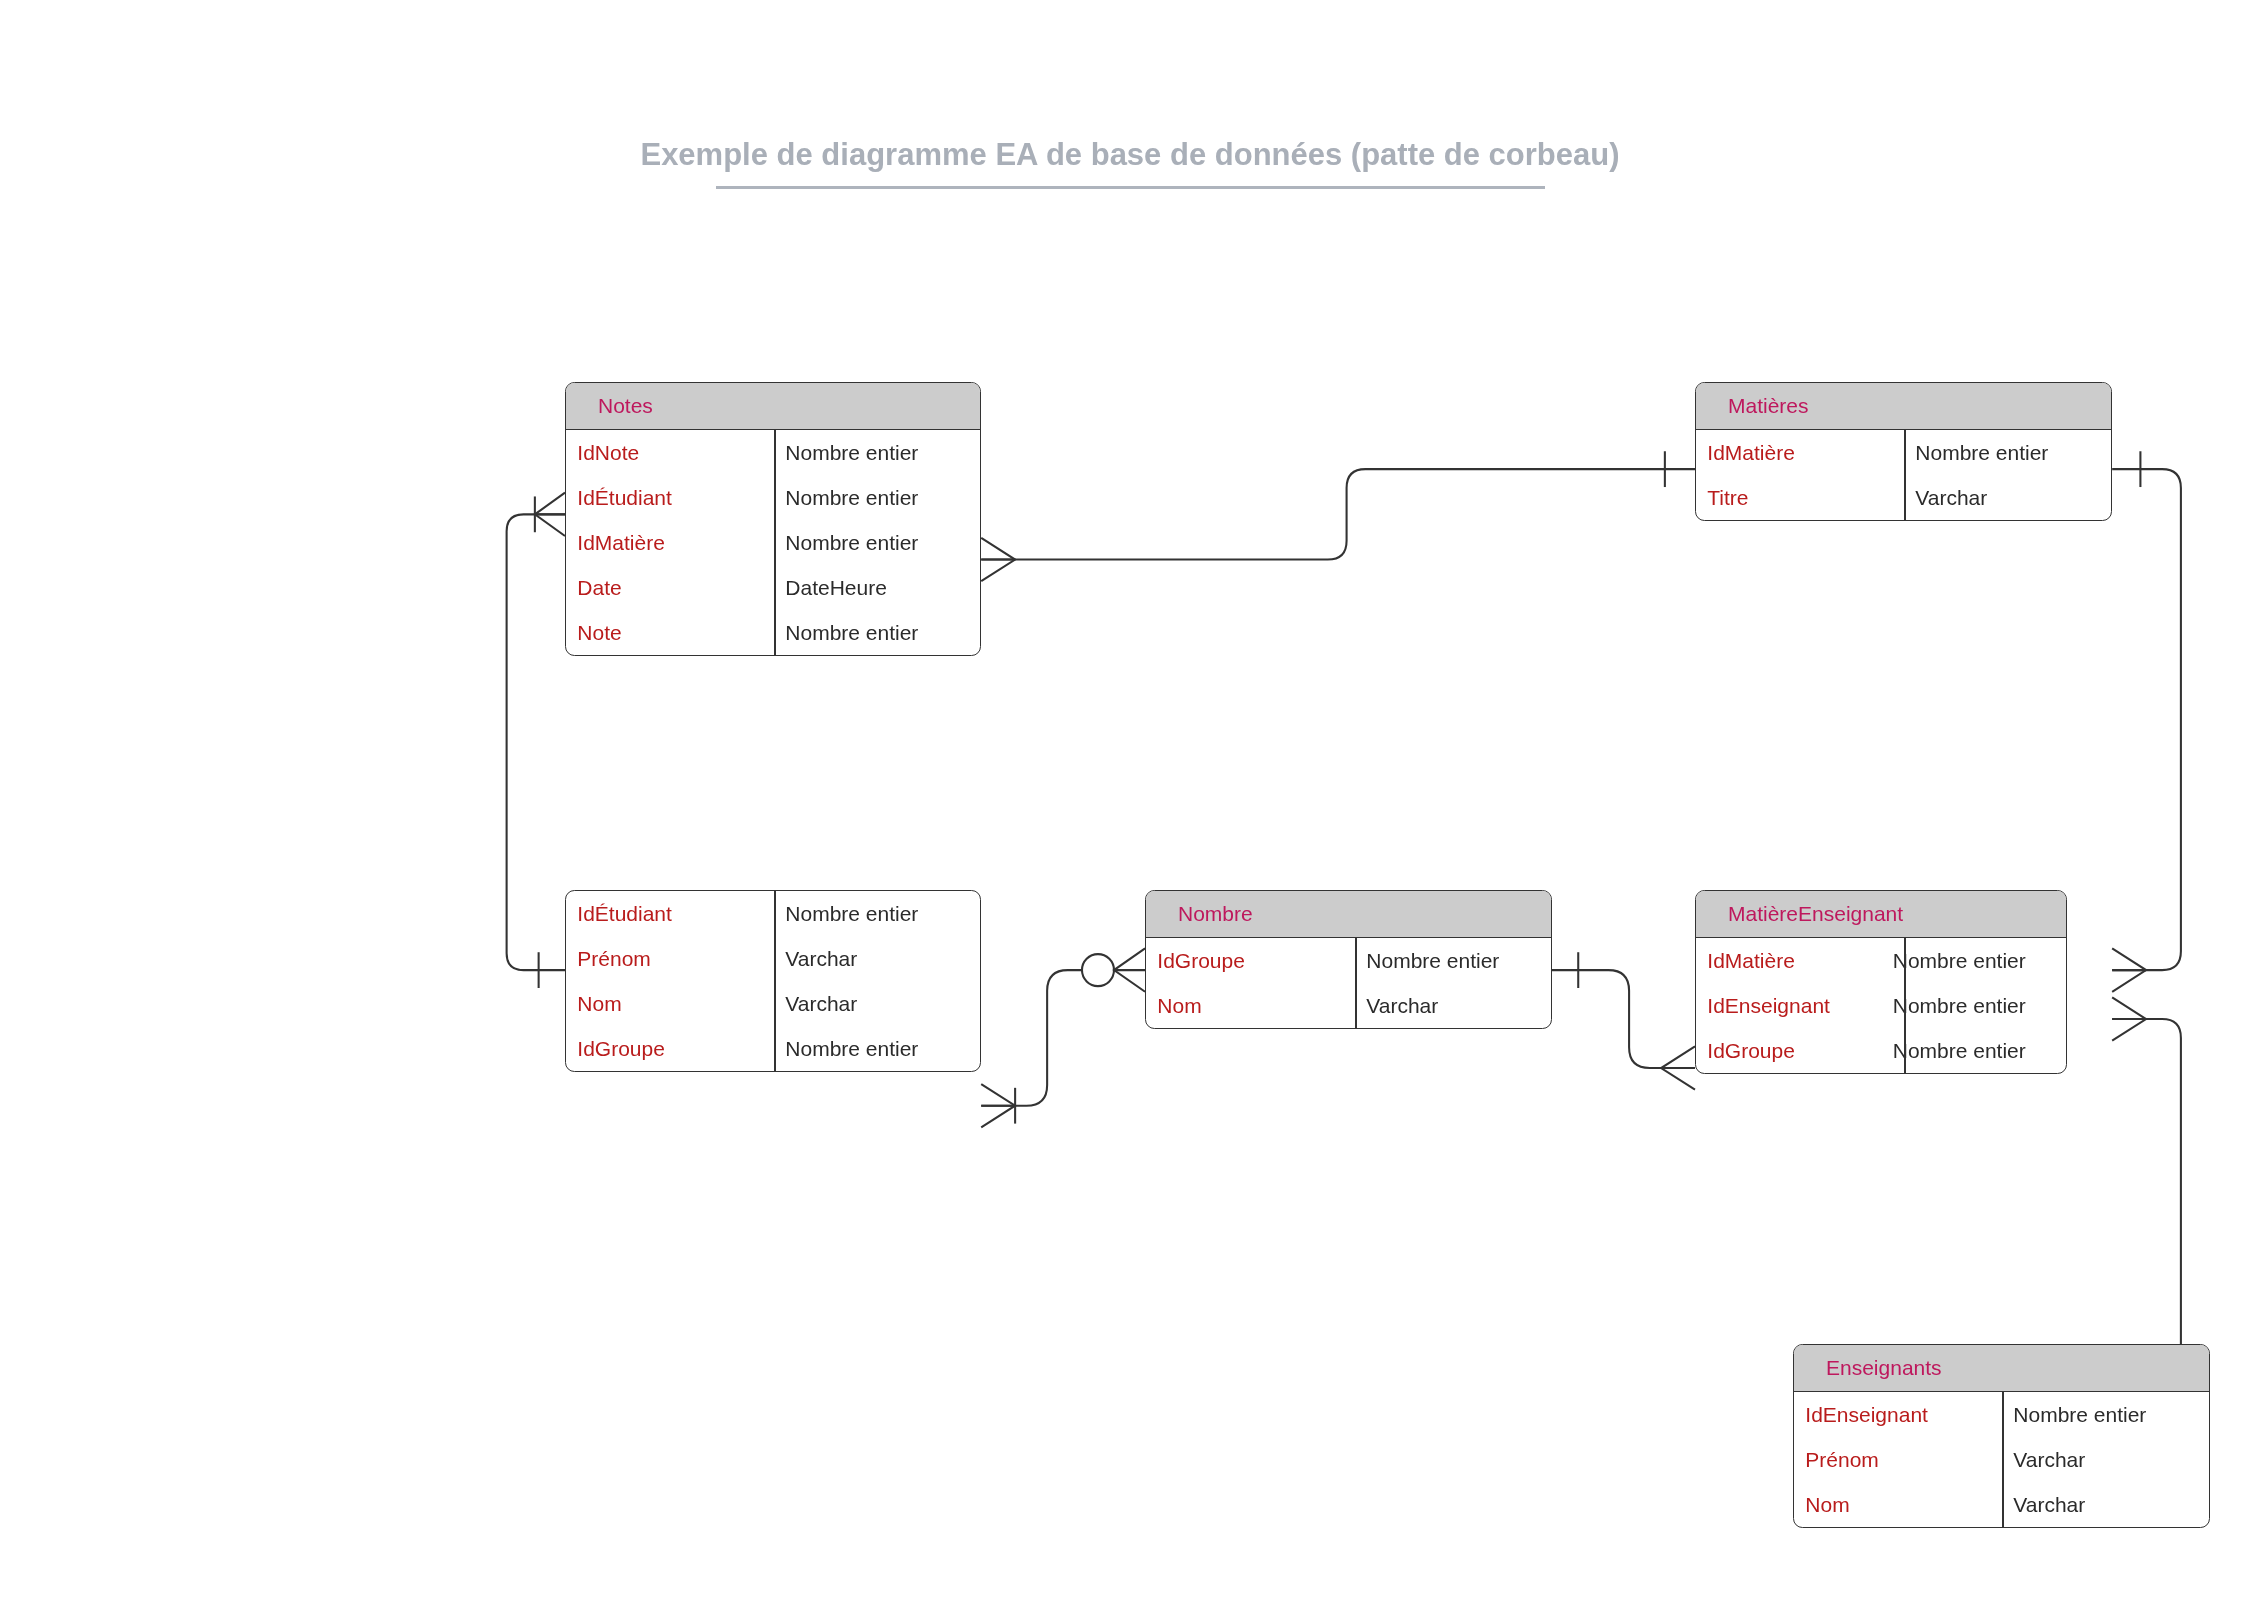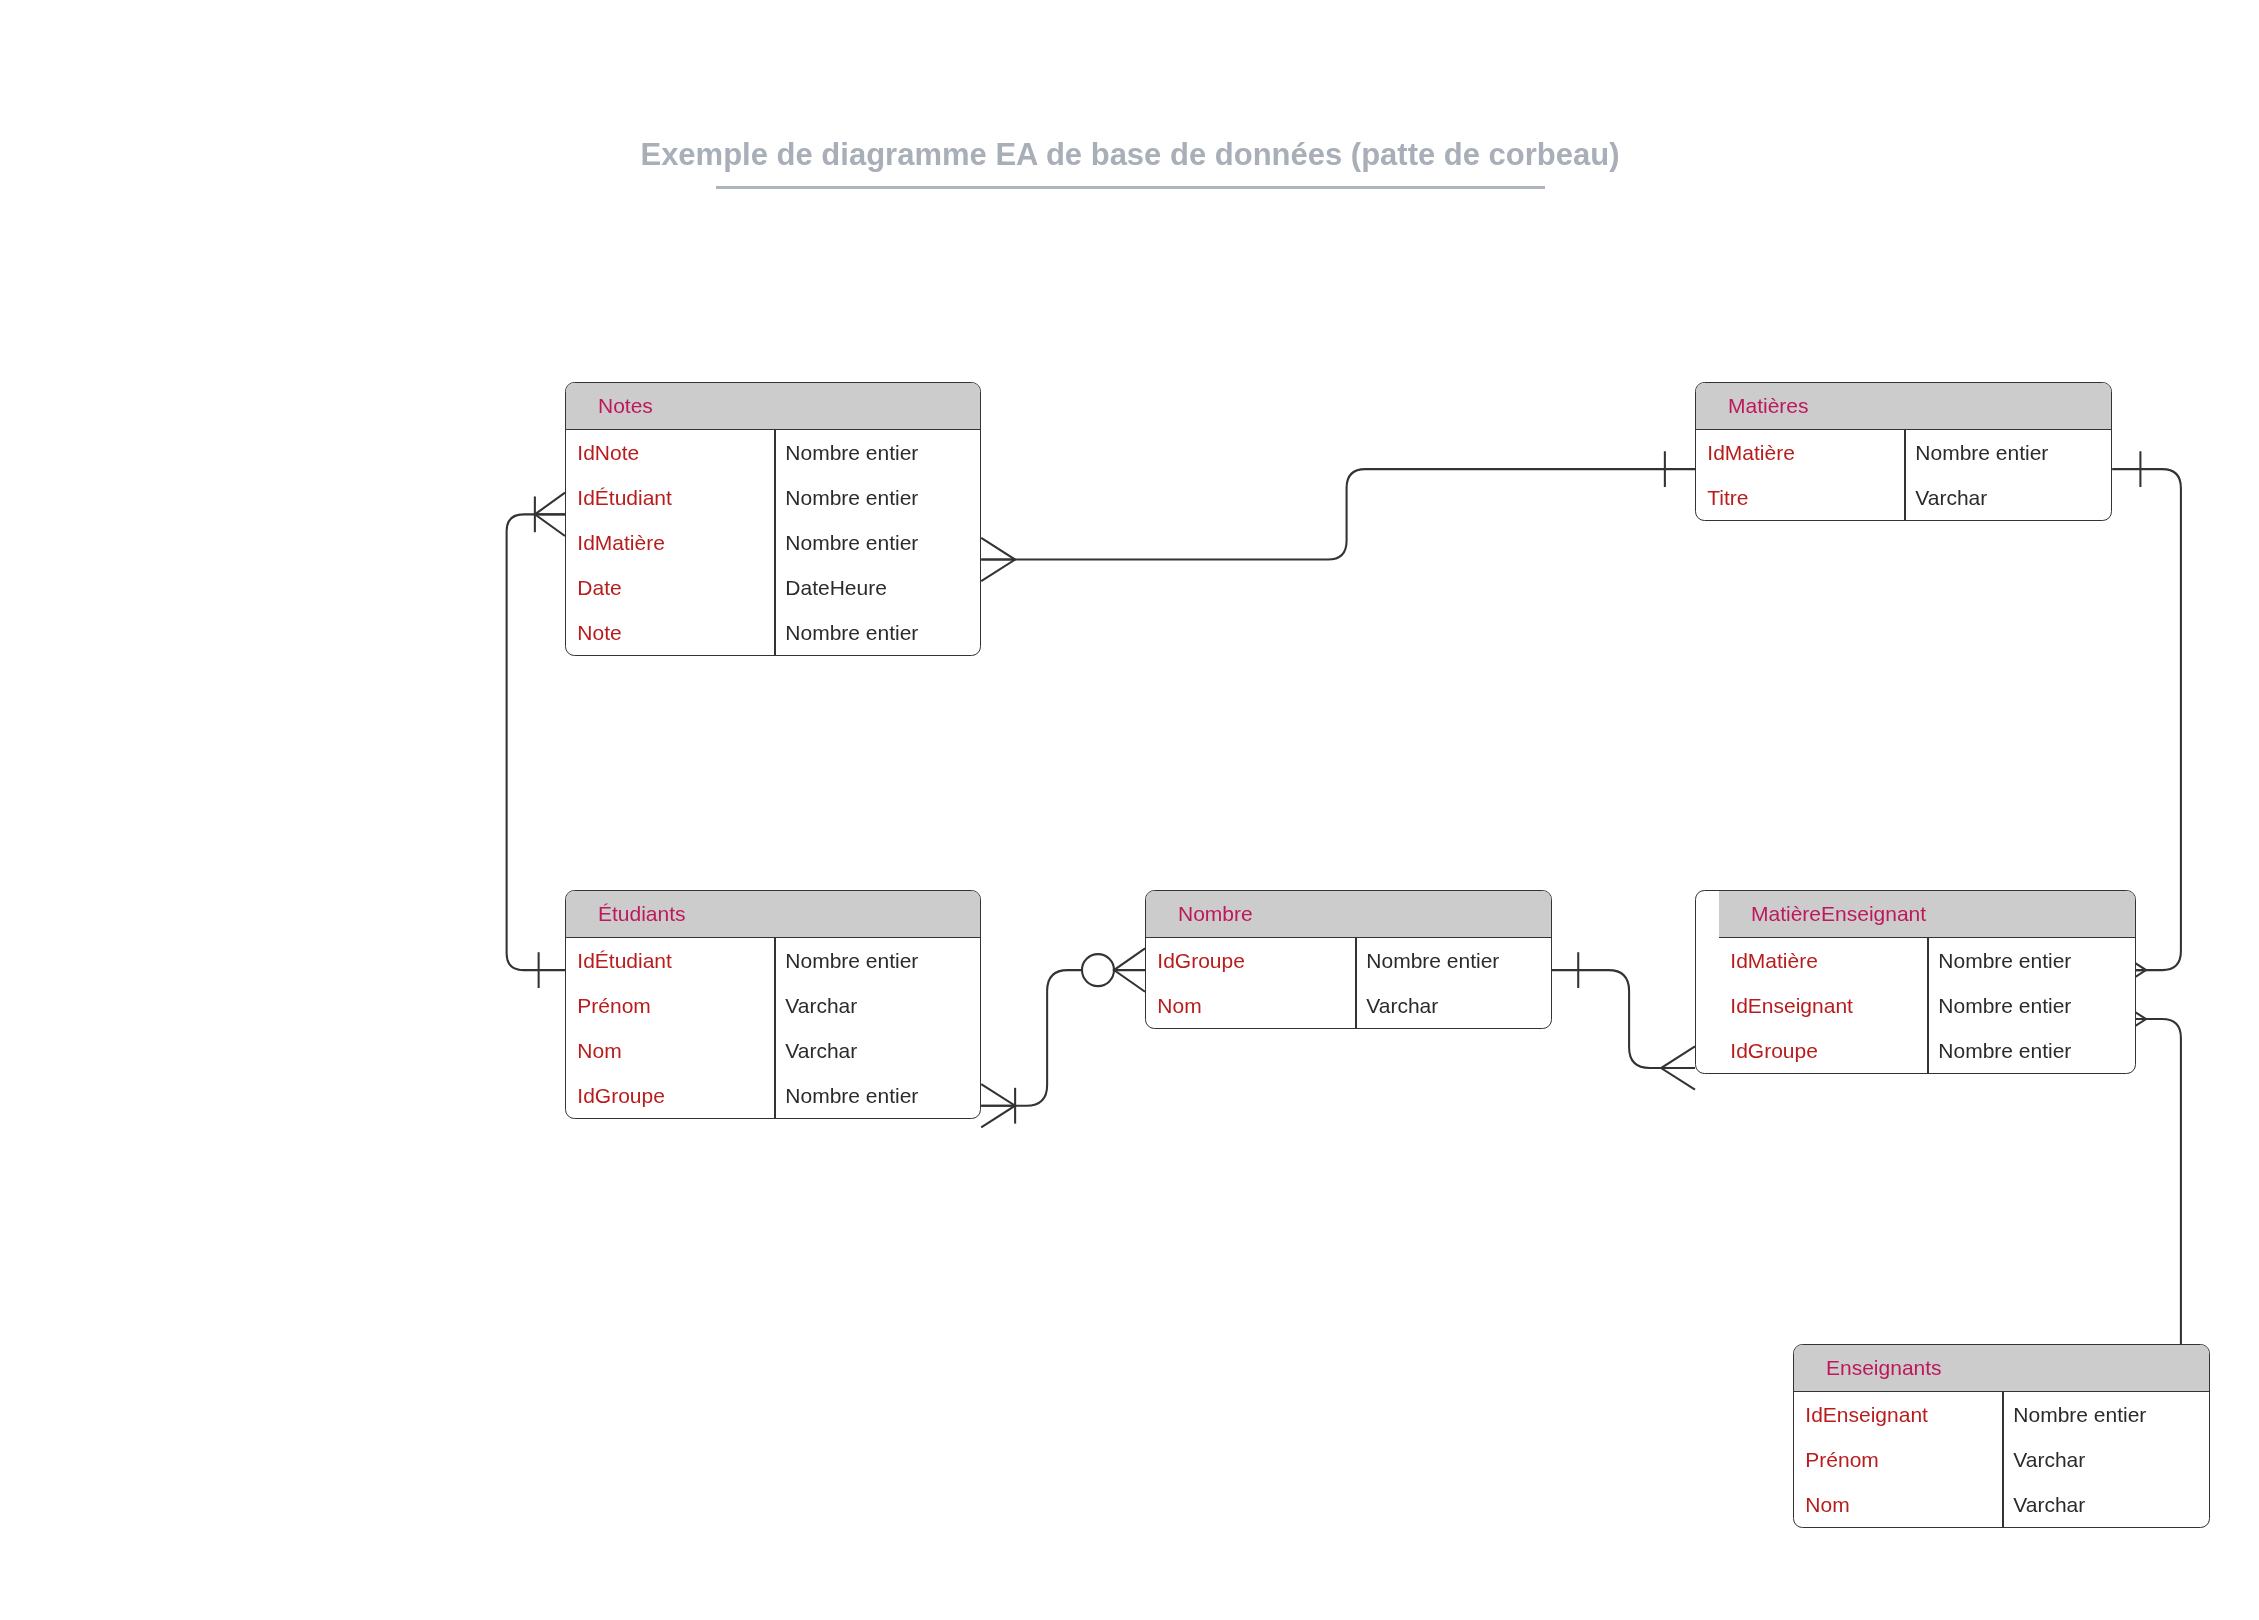--- a/index.html
+++ b/index.html
@@ -242,23 +242,20 @@
         <div class="attr-type" style="width:207px;">Nombre entier</div>
       </div>
       <div class="attr-row">
         <div class="attr-name" style="width:208px;">Titre</div>
         <div class="attr-type" style="width:207px;">Varchar</div>
       </div>
     </div>
   </div>
 
   <div class="entity" style="left:565px; top:890px; width:416px;">
-    <div class="entity-header">
-      <span class="entity-title">Étudiants</span>
-    </div>
     <div class="entity-body">
       <div class="col-divider" style="left:208px;"></div>
       <div class="attr-row">
         <div class="attr-name" style="width:208px;">IdÉtudiant</div>
         <div class="attr-type" style="width:206px;">Nombre entier</div>
       </div>
       <div class="attr-row">
         <div class="attr-name" style="width:208px;">Prénom</div>
         <div class="attr-type" style="width:206px;">Varchar</div>
       </div>
@@ -283,21 +280,21 @@
         <div class="attr-name" style="width:209px;">IdGroupe</div>
         <div class="attr-type" style="width:196px;">Nombre entier</div>
       </div>
       <div class="attr-row">
         <div class="attr-name" style="width:209px;">Nom</div>
         <div class="attr-type" style="width:196px;">Varchar</div>
       </div>
     </div>
   </div>
 
-  <div class="entity" style="left:1695px; top:890px; width:441px;padding-left:23px;">
+  <div class="entity" style="left:1695px; top:890px; width:372px;">
     <div class="entity-header">
       <span class="entity-title">MatièreEnseignant</span>
     </div>
     <div class="entity-body">
       <div class="col-divider" style="left:208px;"></div>
       <div class="attr-row">
         <div class="attr-name" style="width:208px;">IdMatière</div>
         <div class="attr-type" style="width:207px;">Nombre entier</div>
       </div>
       <div class="attr-row">

